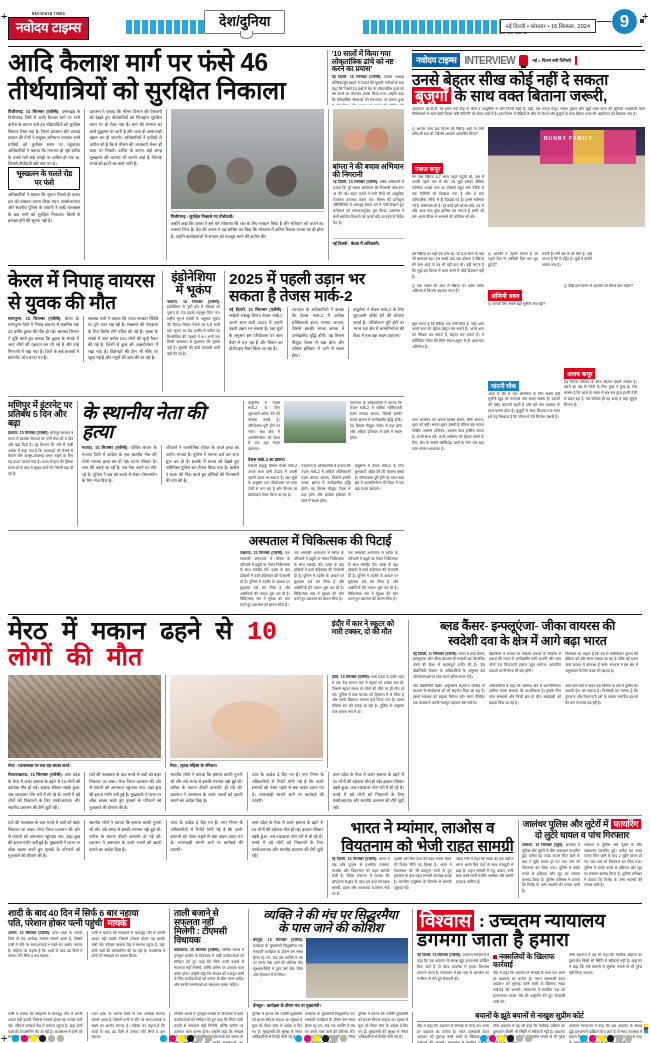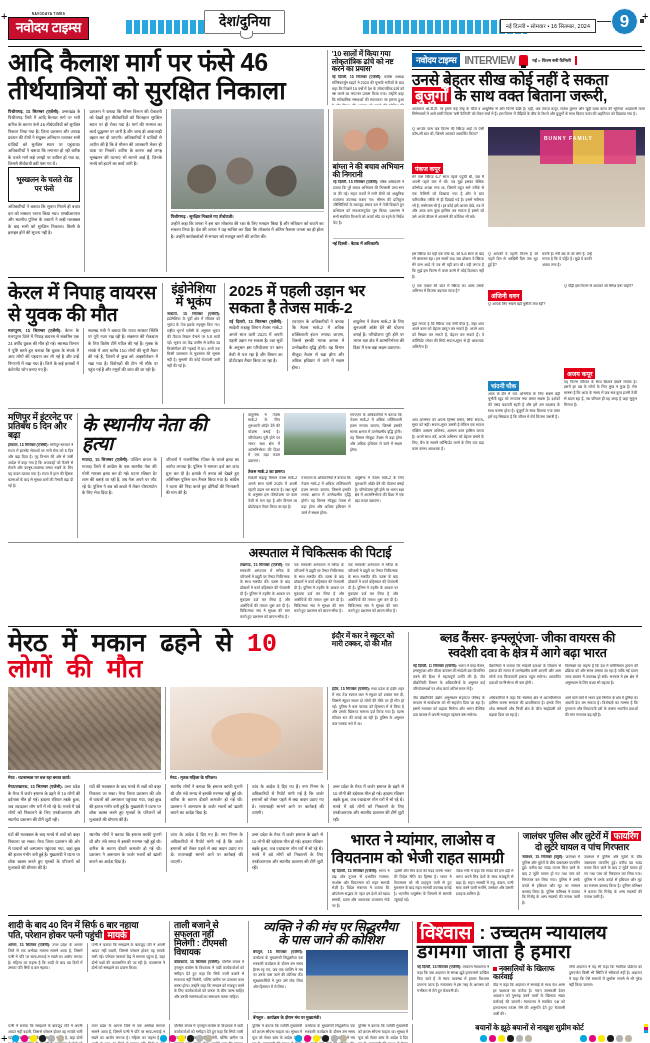--- a/index.html
+++ b/index.html
@@ -84,21 +84,21 @@
   .vsep { width: 1px; background: #999; margin: 0 4px; }
   .hsep { border-top: 1px solid #888; margin: 4px 0; }
   .hsep-thick { border-top: 1.6px solid #111; margin: 5px 0; }
 
   
   .hl {
     font-weight: bold; color: #111; line-height: 1.02;
     letter-spacing: -.2px;
   }
   .hl-xxl { font-size: 25px; }
-  .hl-xl  { font-size: 19px; }
+  .hl-xl  { font-size: 19px; font-family: Liberation Serif, serif; }
   .hl-lg  { font-size: 15.5px; }
   .hl-md  { font-size: 12.5px; }
   .hl-sm  { font-size: 9px; }
   .hl-xs  { font-size: 7.5px; }
   .hl-italic { font-style: italic; }
   .red { color: #e4001b; }
   .hl-redbox { background: #e4001b; color: #fff; padding: 0 3px; }
 
   .body-text {
     font-size: 4.15px; line-height: 1.58; color: #1a1a1a;
@@ -173,21 +173,21 @@
   .iv-tick { width: 2px; height: 9px; background: #e4001b; }
   .redtag {
     background: #e4001b; color: #fff; font-weight: bold; font-size: 6.2px;
     padding: 1px 3px; display: inline-block; margin: 1px 0;
   }
   .bluetag {
     background: #1d84c3; color: #fff; font-weight: bold; font-size: 6px;
     padding: 1px 3px; display: inline-block;
   }
   .boxed-note {
-    border: 1px solid #111; padding: 8px 3px; margin: 2px 0;
+    border: 1px solid #111; padding: 2px 3px; margin: 2px 0;
   }
   .red-bullet::before {
     content: ""; display: inline-block; width: 4px; height: 4px;
     background: #e4001b; margin-right: 2px; vertical-align: middle;
   }
 
   
   .cmyk-bar {
     position: absolute; left: 0; bottom: 6px; width: 650px; height: 10px;
   }
@@ -521,21 +521,21 @@
           <div class="vsep"></div>
           <div style="width:74px;" class="body-text">जांच के आदेश दे दिए गए हैं। नगर निगम के अधिकारियों से रिपोर्ट मांगी गई है कि जर्जर इमारतों को लेकर पहले से क्या कदम उठाए गए थे। लापरवाही सामने आने पर कार्रवाई की जाएगी।</div>
           <div class="vsep"></div>
           <div style="width:73px;" class="body-text">उत्तर प्रदेश के मेरठ में जर्जर इमारत के ढहने से 10 लोगों की दर्दनाक मौत हो गई। हादसा रविवार तड़के हुआ, जब ज्यादातर लोग घरों में सो रहे थे। मलबे में दबे लोगों को निकालने के लिए एनडीआरएफ और स्थानीय प्रशासन की टीमें जुटी रहीं।</div>
         </div>
       </div>
       <div class="vsep" style="margin:0 4px;"></div>
 
       <div style="width:185px;">
         <div class="hl hl-lg" style="text-align:center;">भारत ने म्यांमार, लाओस व</div>
-        <div class="hl hl-lg" style="text-align:left;margin-top:2px;">वियतनाम को भेजी राहत सामग्री</div>
+        <div class="hl hl-lg" style="text-align:right;margin-top:2px;text-decoration:underline;">वियतनाम को भेजी राहत सामग्री</div>
         <div style="display:flex;gap:4px;margin-top:3px;">
           <div style="width:58px;" class="body-text tiny">
             <span class="dline">नई दिल्ली, 15 सितम्बर (एजेंसी):</span>
             <span>भारत ने बाढ़ और तूफान से प्रभावित म्यांमार, लाओस और वियतनाम को राहत सामग्री भेजी है। विदेश मंत्रालय ने बताया कि ऑपरेशन सद्भाव के तहत इन देशों को खाद्य सामग्री, दवाएं और आवश्यक उपकरण भेजे गए हैं।</span>
           </div>
           <div style="width:58px;" class="body-text tiny">पड़ोसी और मित्र देशों की मदद करना भारत की विदेश नीति का हिस्सा है। भारत ने वियतनाम को भी टाइफून यागी से हुए नुकसान के बाद राहत सामग्री उपलब्ध कराई है। भारतीय वायुसेना के विमानों से सामग्री पहुंचाई गई।</div>
           <div style="width:58px;" class="body-text tiny">विदेश मंत्री ने कहा कि संकट की इस घड़ी में भारत अपने मित्र देशों के साथ मजबूती से खड़ा है। राहत सामग्री में तंबू, कंबल, पानी साफ करने वाली मशीनें, जनरेटर और जरूरी दवाइयां शामिल हैं।</div>
         </div>
       </div>
       <div class="vsep" style="margin:0 4px;"></div>
@@ -628,21 +628,21 @@
       <div class="vsep"></div>
       <div style="width:158px;">
         <div style="display:flex;gap:3px;">
           <div style="width:50px;" class="body-text tiny">पुलिस ने बताया कि व्यक्ति मुख्यमंत्री को ज्ञापन सौंपना चाहता था। सुरक्षा में चूक को लेकर जांच के आदेश दे दिए गए हैं। मुख्यमंत्री की सुरक्षा में तैनात अधिकारियों से रिपोर्ट मांगी गई है।</div>
           <div style="width:50px;" class="body-text tiny">कर्नाटक के मुख्यमंत्री सिद्धरमैया एक सरकारी कार्यक्रम के दौरान उस समय हैरान रह गए, जब एक व्यक्ति ने मंच पर उनके पास जाने की कोशिश की। सुरक्षाकर्मियों ने तुरंत उसे रोक लिया और हिरासत में ले लिया।</div>
           <div style="width:50px;" class="body-text tiny">पुलिस ने बताया कि व्यक्ति मुख्यमंत्री को ज्ञापन सौंपना चाहता था। सुरक्षा में चूक को लेकर जांच के आदेश दे दिए गए हैं। मुख्यमंत्री की सुरक्षा में तैनात अधिकारियों से रिपोर्ट मांगी गई है।</div>
         </div>
       </div>
       <div class="vsep" style="margin:0 4px;"></div>
       <div style="width:233px;">
-        <div class="hl hl-xs" style="text-align:center;border-bottom:.5px solid #888;padding-bottom:15px;">बयानों के झूठे बयानों से नाखुश सुप्रीम कोर्ट</div>
+        <div class="hl hl-xs" style="text-align:center;border-bottom:.5px solid #888;padding-bottom:1px;">बयानों के झूठे बयानों से नाखुश सुप्रीम कोर्ट</div>
         <div style="display:flex;gap:4px;margin-top:2px;">
           <div style="width:72px;" class="body-text tiny">पीठ ने कहा कि अदालत में सच्चाई के साथ पेश आना हर पक्षकार का कर्तव्य है। गलत जानकारी देकर अदालत को गुमराह करने वालों के खिलाफ सख्त कार्रवाई की जाएगी। न्यायालय ने संबंधित पक्ष को हलफनामा वापस लेने की अनुमति देते हुए चेतावनी जारी की।</div>
           <div style="width:72px;" class="body-text tiny">शीर्ष अदालत ने यह भी कहा कि न्यायिक प्रक्रिया का दुरुपयोग किसी भी स्थिति में स्वीकार्य नहीं है। अदालत ने कहा कि ऐसे मामलों में जुर्माना लगाने से भी गुरेज नहीं किया जाएगा।</div>
           <div style="width:73px;" class="body-text tiny">उच्चतम न्यायालय ने कहा कि जब अदालत के समक्ष झूठे हलफनामे दाखिल किए जाते हैं तो न्याय व्यवस्था में हमारा विश्वास डगमगा जाता है। न्यायालय ने इस तरह के आचरण को गंभीरता से लेते हुए चेतावनी दी।</div>
         </div>
       </div>
     </div>
   </div>
 
   <div class="cmyk-bar">

